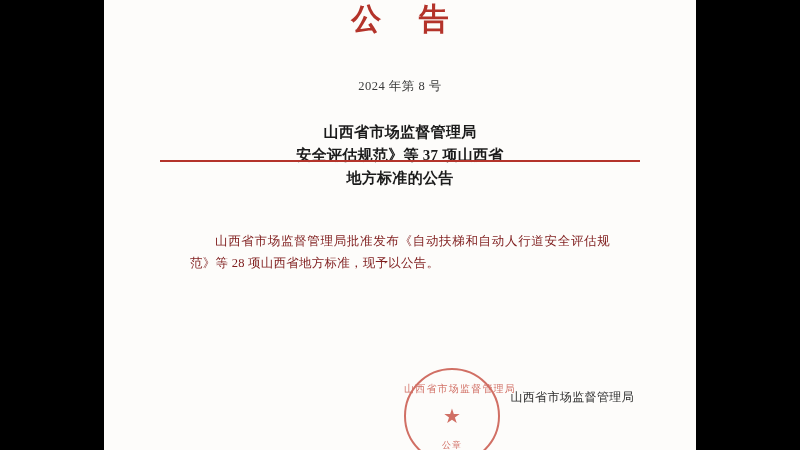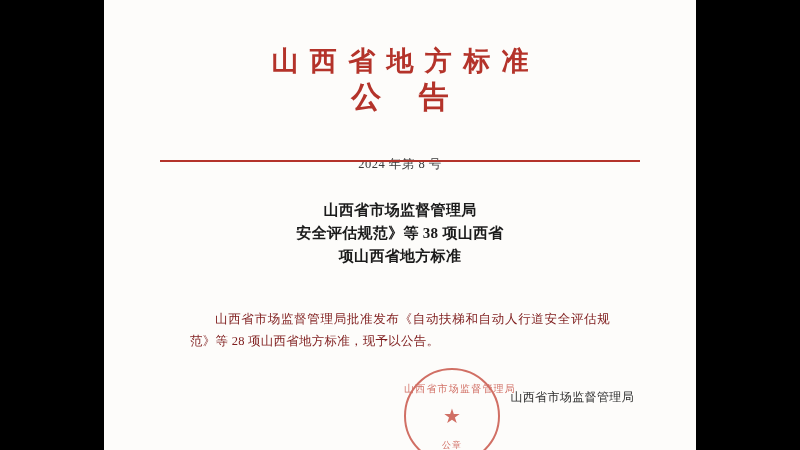--- a/index.html
+++ b/index.html
@@ -140,31 +140,30 @@
     font-size: 9px;
     letter-spacing: 0.1em;
   }
 </style>
 </head>
 <body>
 
 <div id="page">
   <div id="paper">
 
-    <div id="title-line1" class="doc-title">山西省地方标准</div>
     <div id="title-line2" class="doc-title">公 告</div>
 
     <div id="rule"></div>
 
     <div id="issue-no">2024 年第 8 号</div>
 
     <div id="subject">
       <div>山西省市场监督管理局</div>
-      <div>安全评估规范》等 38 项山西省</div>
-      <div>项山西省地方标准</div>
+      <div>安全评估规范》等 37 项山西省</div>
+      <div>地方标准的公告</div>
     </div>
 
     <div id="body-text">
       <p>山西省市场监督管理局批准发布《自动扶梯和自动人行道安全评估规范》等 28 项山西省地方标准，现予以公告。</p>
     </div>
 
     <div id="seal">
       <div class="ring"></div>
       <div class="seal-text">山西省市场监督管理局</div>
       <div class="star">★</div>

